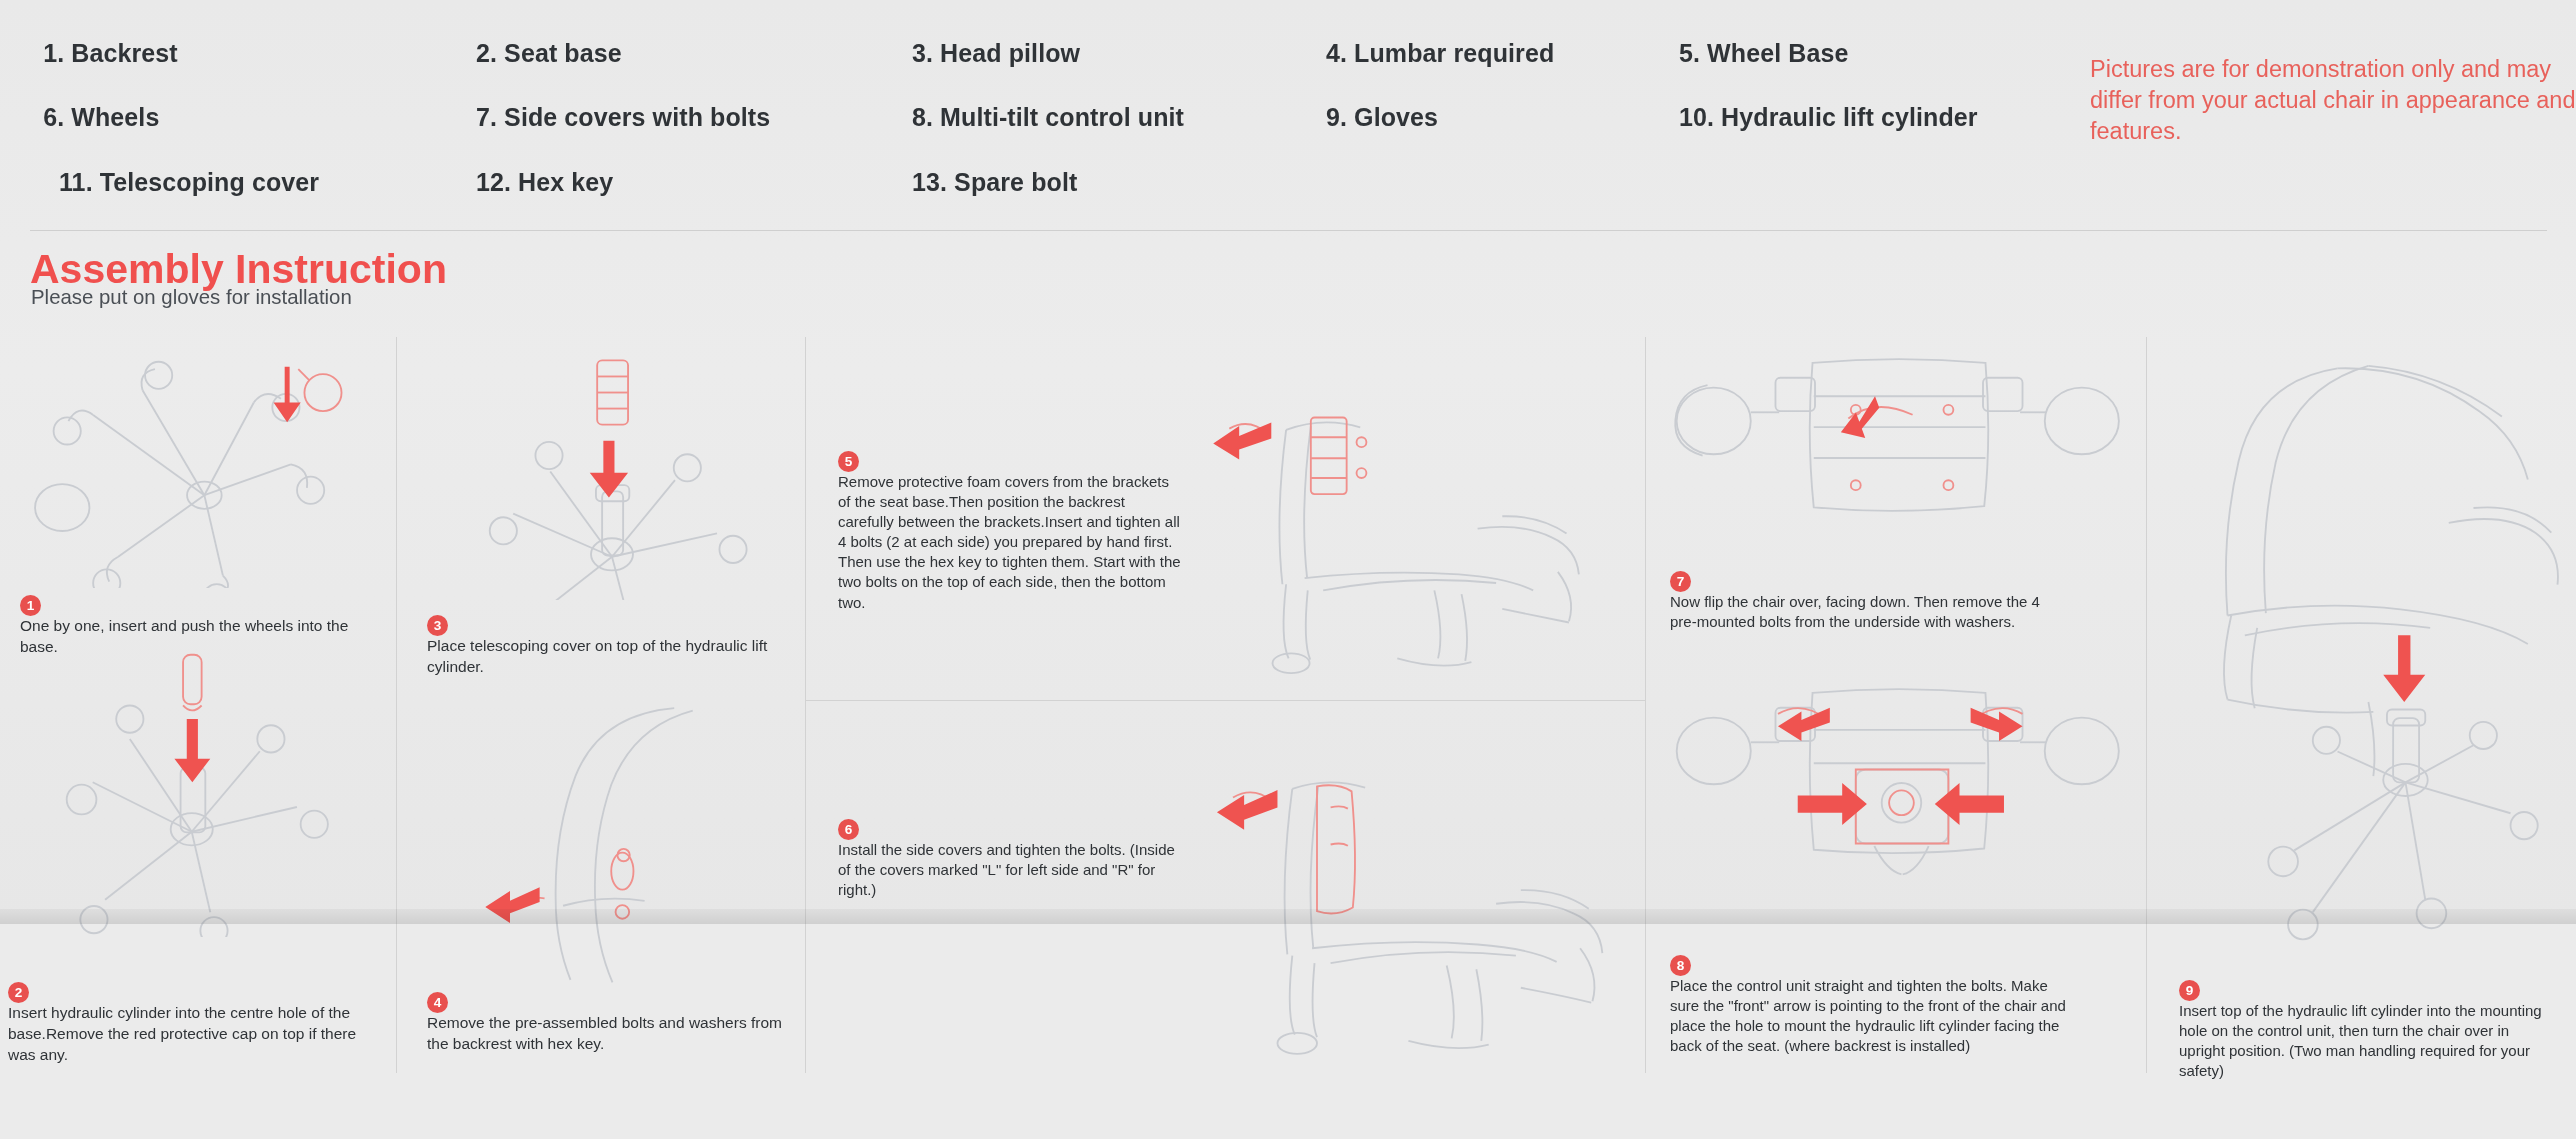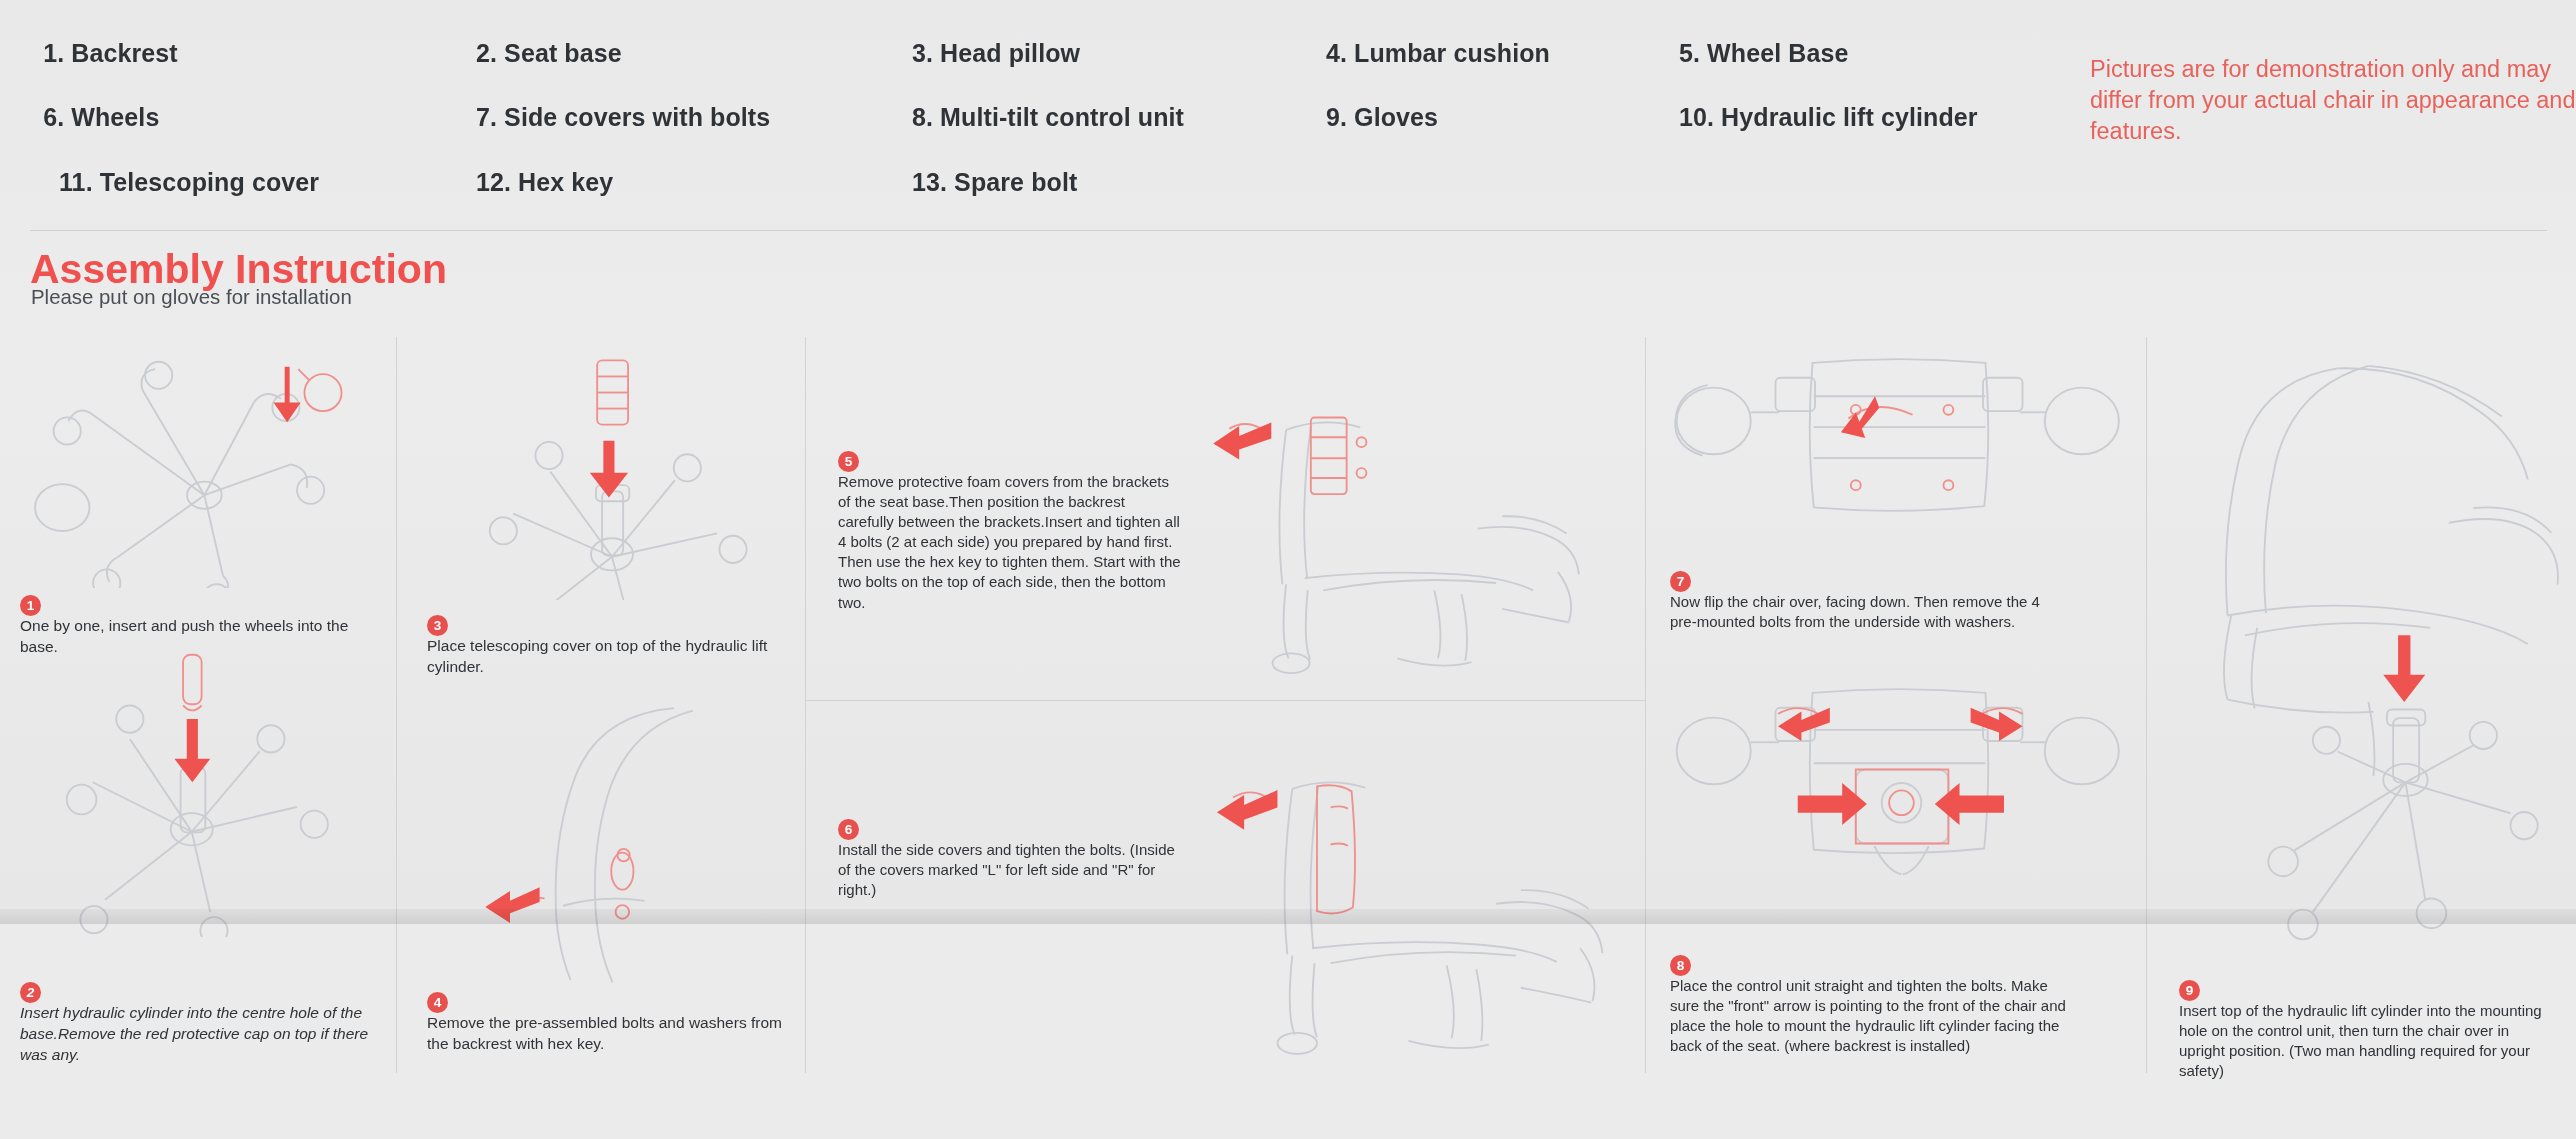--- a/index.html
+++ b/index.html
@@ -138,21 +138,21 @@
 </head>
 <body>
 
 <div class="page">
 
   <div class="parts-list">
     <div class="parts-grid">
       <div class="part" style="left:6.2px;  top:11px;"><span>1.</span> <span>Backrest</span></div>
       <div class="part" style="left:439px; top:11px;"><span>2.</span> <span>Seat base</span></div>
       <div class="part" style="left:875px;top:11px;"><span>3.</span> <span>Head pillow</span></div>
-      <div class="part" style="left:1289px;top:11px;"><span>4.</span> <span>Lumbar cushion</span></div>
+      <div class="part" style="left:1289px;top:11px;"><span>4.</span> <span>Lumbar required</span></div>
       <div class="part" style="left:1642px;top:11px;"><span>5.</span> <span>Wheel Base</span></div>
 
       <div class="part" style="left:6.2px;  top:75px;"><span>6.</span> <span>Wheels</span></div>
       <div class="part" style="left:439px; top:75px;"><span>7.</span> <span>Side covers with bolts</span></div>
       <div class="part" style="left:875px;top:75px;"><span>8.</span> <span>Multi-tilt control unit</span></div>
       <div class="part" style="left:1289px;top:75px;"><span>9.</span> <span>Gloves</span></div>
       <div class="part" style="left:1642px;top:75px;text-align:center;"><span>10.</span> <span>Hydraulic lift cylinder</span></div>
 
       <div class="part" style="left:22px;  top:140px;"><span>11.</span> <span>Telescoping cover</span></div>
       <div class="part" style="left:439px; top:140px;"><span>12.</span> <span>Hex key</span></div>
@@ -234,21 +234,21 @@
         <g class="redln">
           <rect x="236" y="14" width="30" height="80" rx="12"></rect>
           <path d="M236 96 q14 16 30 0"></path>
         </g>
         <g class="redfill">
           <path d="M242 118 l0 64 -20 0 29 38 29 -38 -20 0 0 -64z"></path>
         </g>
       </svg>
     </div>
 
-    <div class="step" style="left:20px; top:645px; width:352px;font-style:italic;">
+    <div class="step" style="left:8px; top:645px; width:352px;">
       <span class="step-num">2</span><span class="step-text">Insert hydraulic cylinder into the centre hole of the base.Remove the red protective cap on top if there was any.</span>
     </div>
 
     <div class="art" style="left:445px; top:15.5px;">
       <svg width="334" height="247" viewBox="0 0 540 400" aria-hidden="true">
         <g class="ln">
           <path d="M270 330 L110 260"></path>
             <path d="M270 330 L170 192"></path>
           <path d="M270 330 L372 206"></path>
             <path d="M270 330 L440 292"></path>

